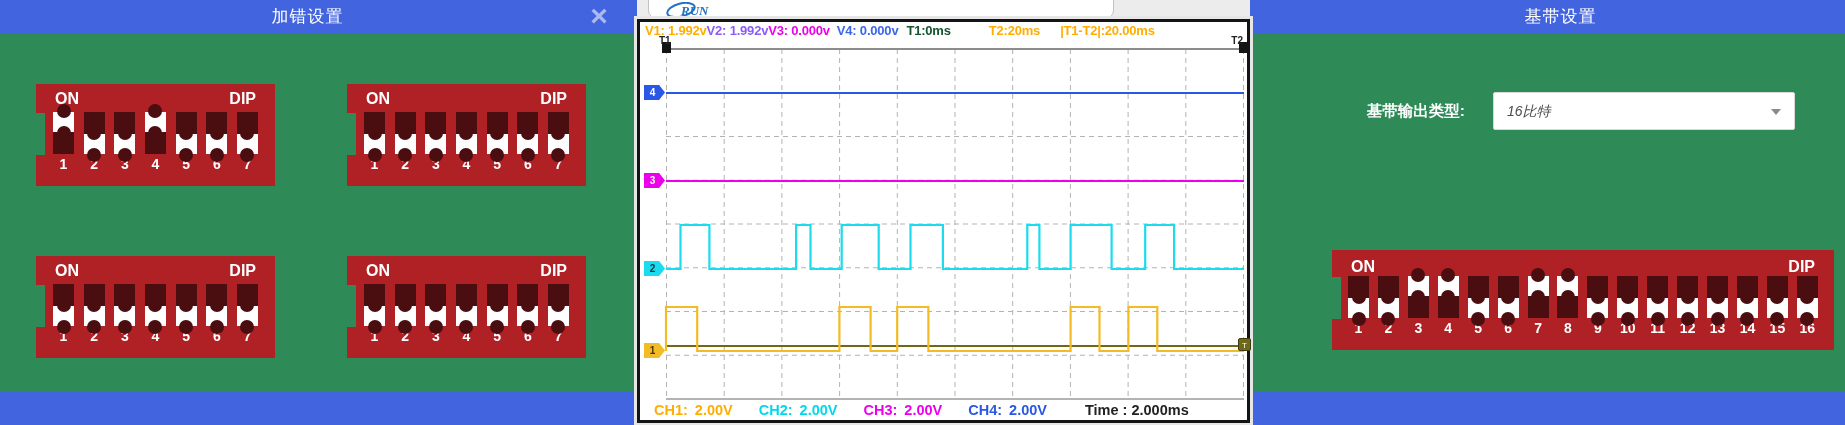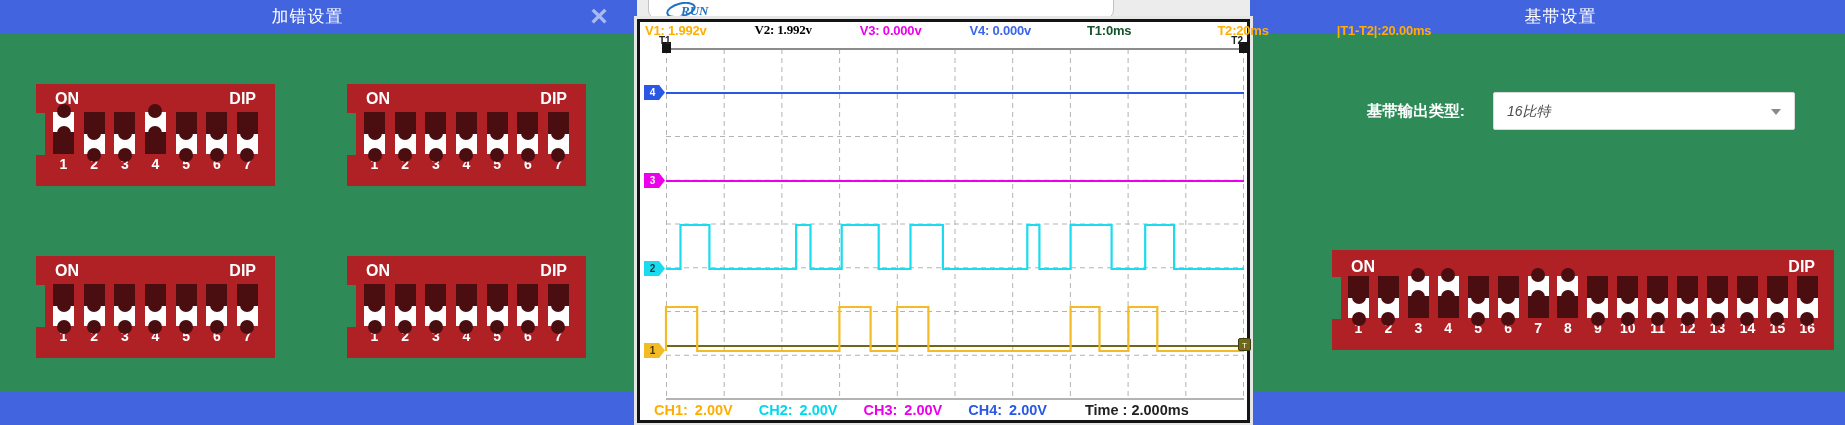--- a/index.html
+++ b/index.html
@@ -55,21 +55,21 @@
   .scope{position:absolute;left:637px;top:0;width:613px;height:375px;}
   .logobar{position:absolute;left:0;top:0;width:613px;height:19px;background:#ececec;}
   .logobox{position:absolute;left:11px;top:-4px;width:464px;height:22px;background:#fff;
         border:1px solid #c2c2c2;border-radius:0 0 10px 10px;}
   .logo{position:absolute;left:16px;top:5px;}
   .company{position:absolute;left:120px;top:4px;font-size:12.5px;font-weight:bold;
         color:#2563B5;letter-spacing:8.5px;white-space:nowrap;}
   .frame{position:absolute;left:0;top:19px;width:613px;height:404px;background:#fff;
         border:3px solid #141414;box-sizing:border-box;box-shadow:0 0 0 3px #e6e6e6;}
   .meas{height:16px;display:flex;align-items:center;padding-left:5px;
-        font-size:13px;font-weight:bold;letter-spacing:-0.2px;white-space:nowrap;gap:48px;}
+        font-size:13px;font-weight:bold;letter-spacing:-0.2px;white-space:nowrap;}
   .meas span:nth-child(5){margin-left:8px;}
   .meas span:nth-child(6){margin-left:38px;}
   .meas span:nth-child(7){margin-left:20px;}
   .grat{position:relative;height:362px;}
   #scope-svg{position:absolute;left:26px;top:0;overflow:visible;}
   .chtag{position:absolute;left:4px;width:21px;height:15px;font-size:10px;font-weight:bold;
         line-height:15px;text-align:center;
         clip-path:polygon(0 0,72% 0,100% 50%,72% 100%,0 100%);padding-right:4px;box-sizing:border-box;}
   .tlab{position:absolute;top:-3px;font-size:10px;font-weight:bold;color:#222;}
   .tlab.t1{left:19px;} .tlab.t2{right:4px;}
@@ -402,23 +402,23 @@
       <div class="logobox">
         <svg class="logo" width="80" height="16">
           <ellipse cx="16" cy="8" rx="14" ry="6.5" fill="none" stroke="#2272C3" stroke-width="2" transform="rotate(-14 16 8)"></ellipse>
           <text id="logo-text" x="16" y="13" font-size="13" font-style="italic" font-weight="bold" fill="#2272C3" font-family="Liberation Serif, serif">RUN</text>
         </svg>
       </div>
     </div>
     <div class="frame">
       <div class="meas" id="meas">
           <span style="color: rgb(255, 174, 0);">V1: 1.992v</span>
-          <span style="color: #000000; font-family: Liberation Serif, serif;">V2: 1.992v</span>
+          <span style="color: #8b5cf6;">V2: 1.992v</span>
           <span style="color: rgb(236, 0, 236);">V3: 0.000v</span>
-          <span style="color: rgb(59, 102, 232);">V4: 0.000v</span>
+          <span style="color: rgb(59, 102, 232); margin-left: 7px;">V4: 0.000v</span>
           <span style="color: #14532d;">T1:0ms</span>
           <span style="color: rgb(255, 174, 0);">T2:20ms</span>
           <span style="color: rgb(255, 174, 0);">|T1-T2|:20.00ms</span>
         </div>
       <div class="grat" id="grat">
         <svg id="scope-svg" width="578" height="362">
             <line x1="0.5" y1="11" x2="0.5" y2="361" stroke="#b3b3b3" stroke-width="1" stroke-dasharray="5,4"></line>
             <line x1="58.2" y1="11" x2="58.2" y2="361" stroke="#b3b3b3" stroke-width="1" stroke-dasharray="5,4"></line>
             <line x1="115.9" y1="11" x2="115.9" y2="361" stroke="#b3b3b3" stroke-width="1" stroke-dasharray="5,4"></line>
             <line x1="173.60000000000002" y1="11" x2="173.60000000000002" y2="361" stroke="#b3b3b3" stroke-width="1" stroke-dasharray="5,4"></line>

